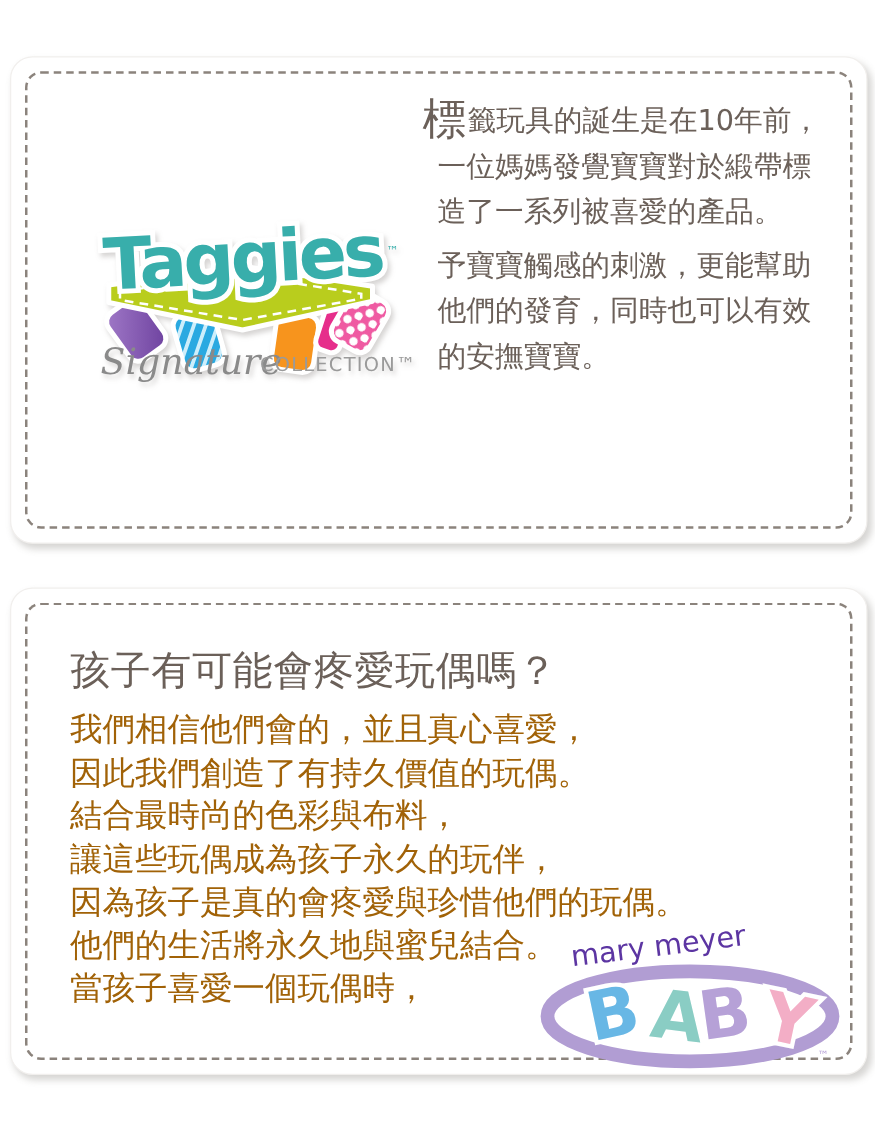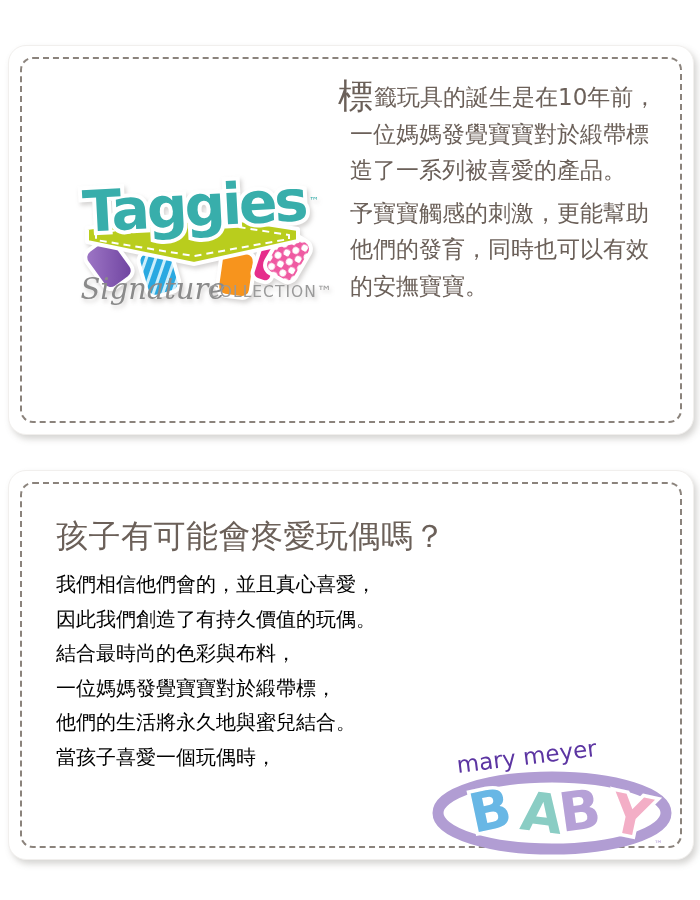--- a/index.html
+++ b/index.html
@@ -20,21 +20,21 @@
   .col-text{position:absolute;left:329px;top:33px;width:346px;color:#6b6059;}
   .para{margin:0;font-size:23px;line-height:36.5px;letter-spacing:0px;}
   .para + .para{margin-top:6px;}
   .line{display:block;padding-left:12px;white-space:nowrap;}
   .line.first{padding-left:0;}
   .dropcap{font-size:35px;line-height:0;vertical-align:-3px;letter-spacing:1px;}
 
   
   .q-title{position:absolute;left:47px;top:44px;margin:0;font-size:32px;font-weight:normal;
            color:#6b6059;white-space:nowrap;letter-spacing:0.5px;}
-  .q-body{position:absolute;left:47px;top:96px;font-size:20px;line-height:34.5px;color:#000000;}
+  .q-body{position:absolute;left:47px;top:96px;font-size:26px;line-height:34.5px;color:#a16207;}
   .q-body .line{padding-left:0;}
   .baby-logo{position:absolute;left:423px;top:258px;width:240px;height:135px;}
   .baby-logo svg{overflow:visible;}
 
   svg text{font-family:"DejaVu Sans","Liberation Sans",sans-serif;}
   .sig-script{font-family:"DejaVu Serif","Liberation Serif",serif;font-style:italic;}
 </style>
 </head>
 <body>
 
@@ -104,21 +104,22 @@
 
   <section class="card card-bottom">
     <div class="dashed"></div>
 
     <h2 class="q-title">孩子有可能會疼愛玩偶嗎？</h2>
 
     <div class="q-body">
       <span class="line">我們相信他們會的，並且真心喜愛，</span>
       <span class="line">因此我們創造了有持久價值的玩偶。</span>
       <span class="line">結合最時尚的色彩與布料，</span>
-      <span class="line">一位媽媽發覺寶寶對於緞帶標，</span>
+      <span class="line">讓這些玩偶成為孩子永久的玩伴，</span>
+      <span class="line">因為孩子是真的會疼愛與珍惜他們的玩偶。</span>
       <span class="line">他們的生活將永久地與蜜兒結合。</span>
       <span class="line">當孩子喜愛一個玩偶時，</span>
     </div>
 
     <div class="baby-logo">
       <svg width="240" height="135" viewBox="0 0 240 135">
         <text x="25" y="38" transform="rotate(-7 75 35)" font-size="23" fill="#5c35a2">mary meyer</text>
         <ellipse cx="120" cy="84" rx="114" ry="36" fill="#ffffff" stroke="#b19dd3" stroke-width="11"></ellipse>
         <text x="42" y="104" transform="rotate(-12 42 104)" font-size="54" font-weight="bold" fill="#68b7e5" stroke="#ffffff" stroke-width="7" paint-order="stroke">B</text>
         <text x="87" y="100" transform="rotate(7 87 100)" font-size="54" font-weight="bold" fill="#8acdc4" stroke="#ffffff" stroke-width="7" paint-order="stroke">A</text>

